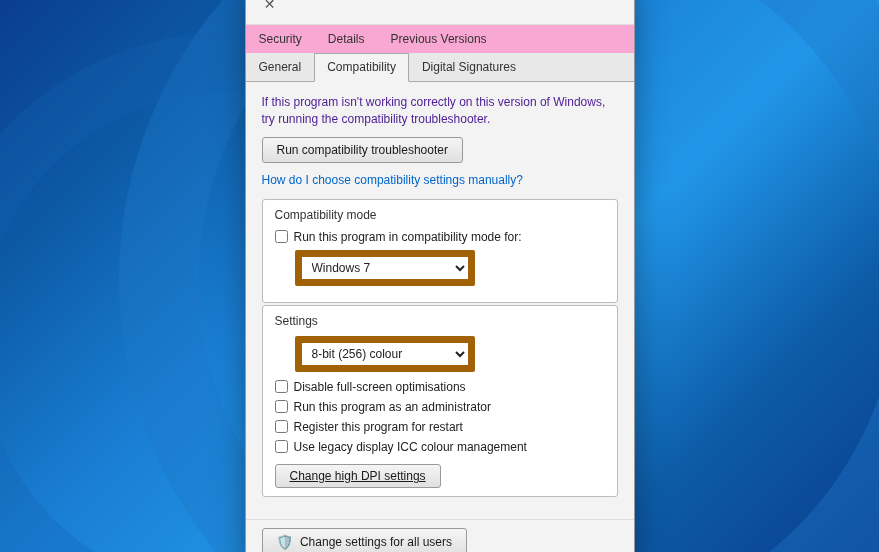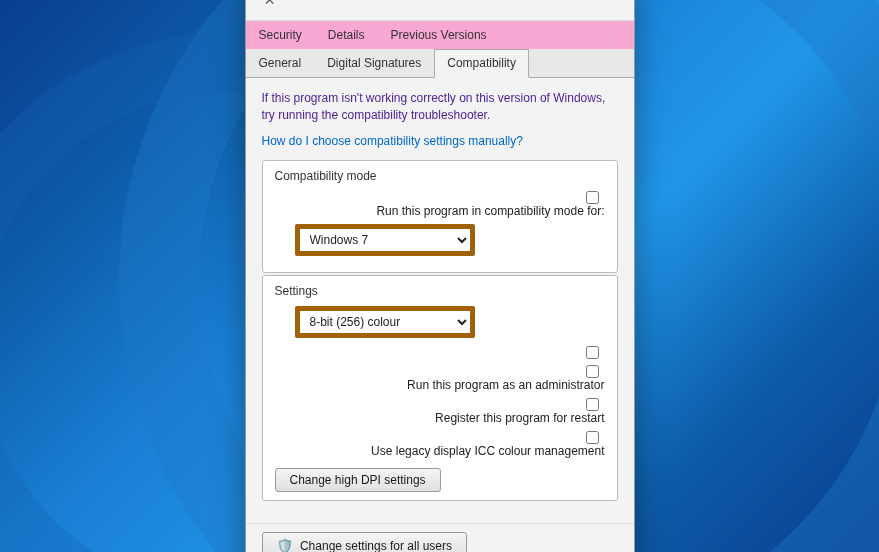--- a/index.html
+++ b/index.html
@@ -143,40 +143,39 @@
 
     .group-label {
       font-size: 12px;
       color: #333;
       margin-bottom: 8px;
       font-weight: normal;
     }
 
     .checkbox-row {
       display: flex;
-      align-items: flex-end;
+      align-items: flex-start;
       margin-bottom: 6px;
       font-size: 12px;
       color: #222;
-      flex-direction: column;
     }
 
     .checkbox-row input[type="checkbox"] {
       margin-right: 6px;
       width: 13px;
       height: 13px;
       cursor: pointer;
       flex-shrink: 0;
     }
 
     .dropdown {
       width: 180px;
       padding: 3px 6px;
       font-size: 12px;
-      border: 5px solid #a16207;
+      border: 7px solid #a16207;
       border-radius: 2px;
       background: white;
       color: #222;
       margin-left: 20px;
       margin-bottom: 8px;
       cursor: pointer;
     }
 
     .settings-group {
       border: 1px solid #bbb;
@@ -196,20 +195,21 @@
       display: inline-block;
       padding: 4px 14px;
       background: linear-gradient(to bottom, #f5f5f5, #e0e0e0);
       border: 1px solid #999;
       border-radius: 3px;
       font-size: 12px;
       cursor: pointer;
       color: #1a1a1a;
       margin-top: 4px;
       margin-left: 0;
+      text-decoration: underline;
     }
 
     .footer {
       display: flex;
       align-items: center;
       padding: 8px 16px 12px;
       background: #f3f3f3;
       border-top: 1px solid #ddd;
     }
 
@@ -246,33 +246,34 @@
   </div>
 
   <div class="tabs-container">
     <div class="tabs-row-1">
       <div class="tab">Security</div>
       <div class="tab">Details</div>
       <div class="tab">Previous Versions</div>
     </div>
     <div class="tabs-row-2">
       <div class="tab">General</div>
+      <div class="tab active">Compatibility</div>
       <div class="tab">Digital Signatures</div>
-      <div class="tab active">Compatibility</div>
     </div>
   </div>
 
   <div class="content">
     
     <div class="intro-text">
       <span>If this program isn't working correctly on this version of Windows,</span><br>
       <span>try running the compatibility troubleshooter.</span>
     </div>
 
     
+    <button class="troubleshoot-btn">Run compatibility troubleshooter</button>
 
     
     <a class="link">How do I choose compatibility settings manually?</a>
 
     
     <div class="group-box">
       <div class="group-label">Compatibility mode</div>
       <div class="checkbox-row">
         <input type="checkbox" style="">
         <label>Run this program in compatibility mode for:</label>
@@ -292,20 +293,21 @@
       <div class="settings-label">Settings</div>
 
 
       <select class="dropdown" style="margin-bottom:8px;">
         <option>8-bit (256) colour</option>
         <option>16-bit colour</option>
       </select>
 
       <div class="checkbox-row">
         <input type="checkbox" style="">
+        <label>Disable full-screen optimisations</label>
       </div>
       <div class="checkbox-row">
         <input type="checkbox" style="">
         <label>Run this program as an administrator</label>
       </div>
       <div class="checkbox-row">
         <input type="checkbox" style="">
         <label>Register this program for restart</label>
       </div>
       <div class="checkbox-row">

